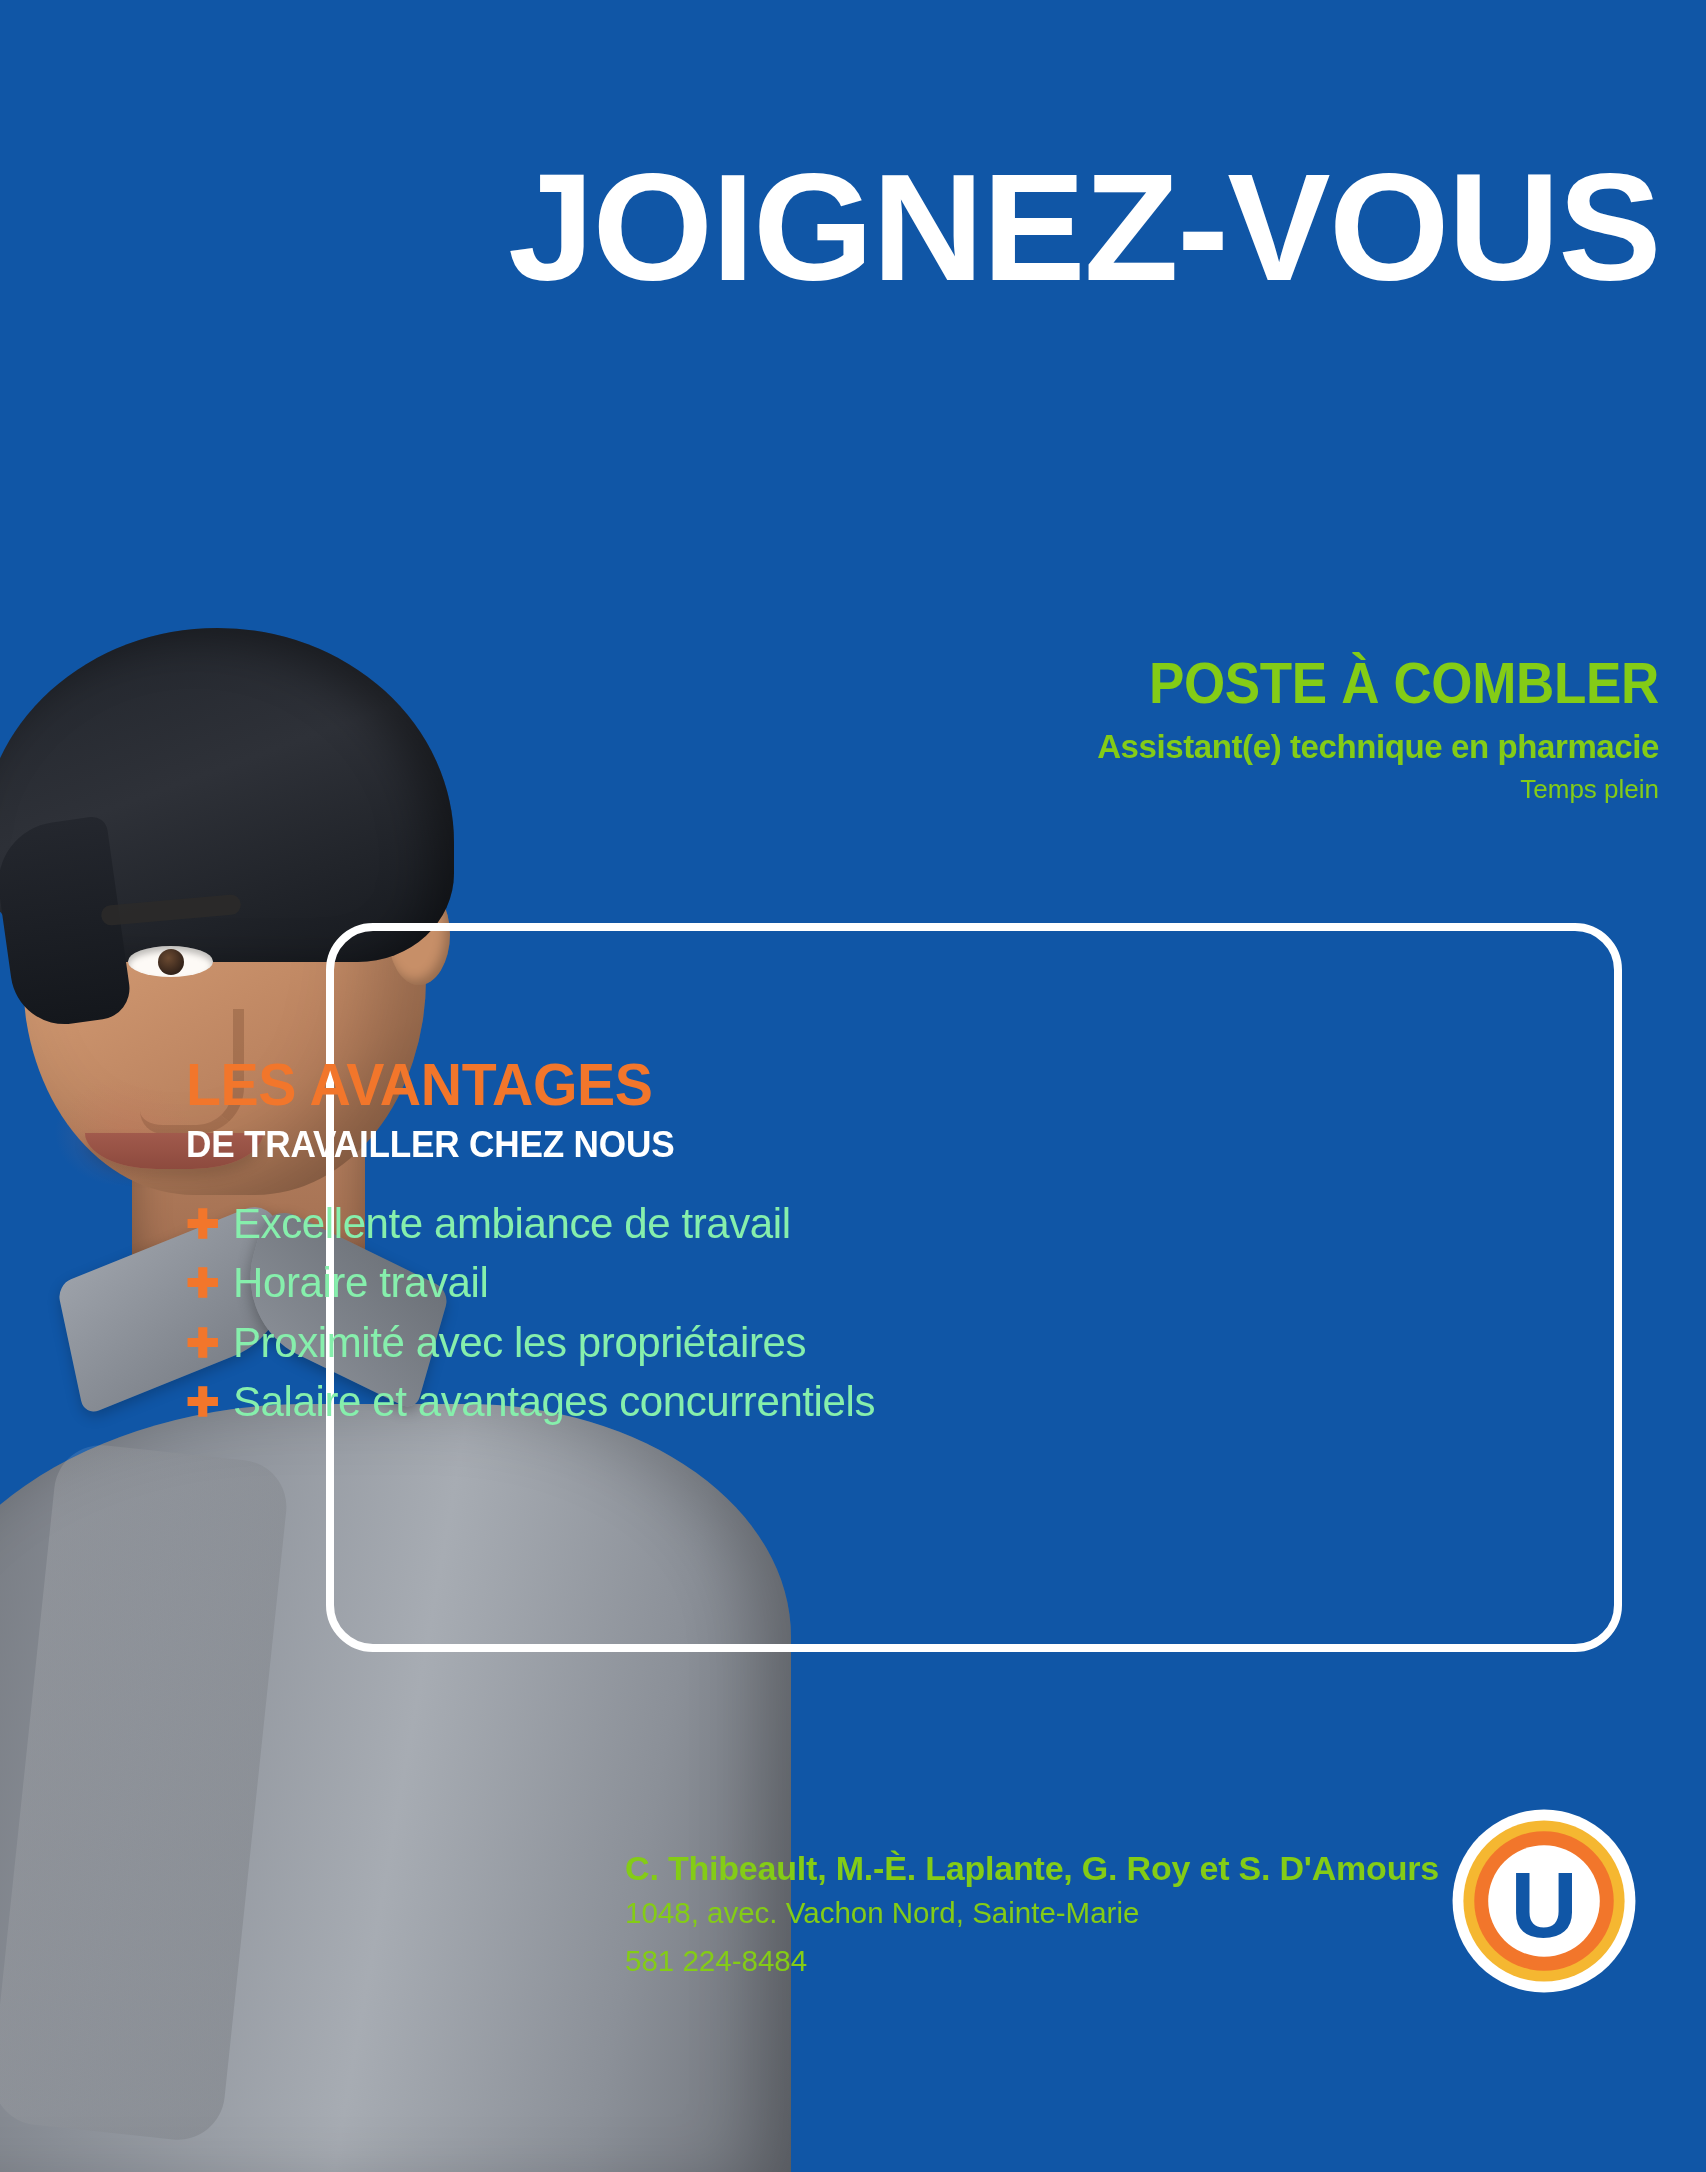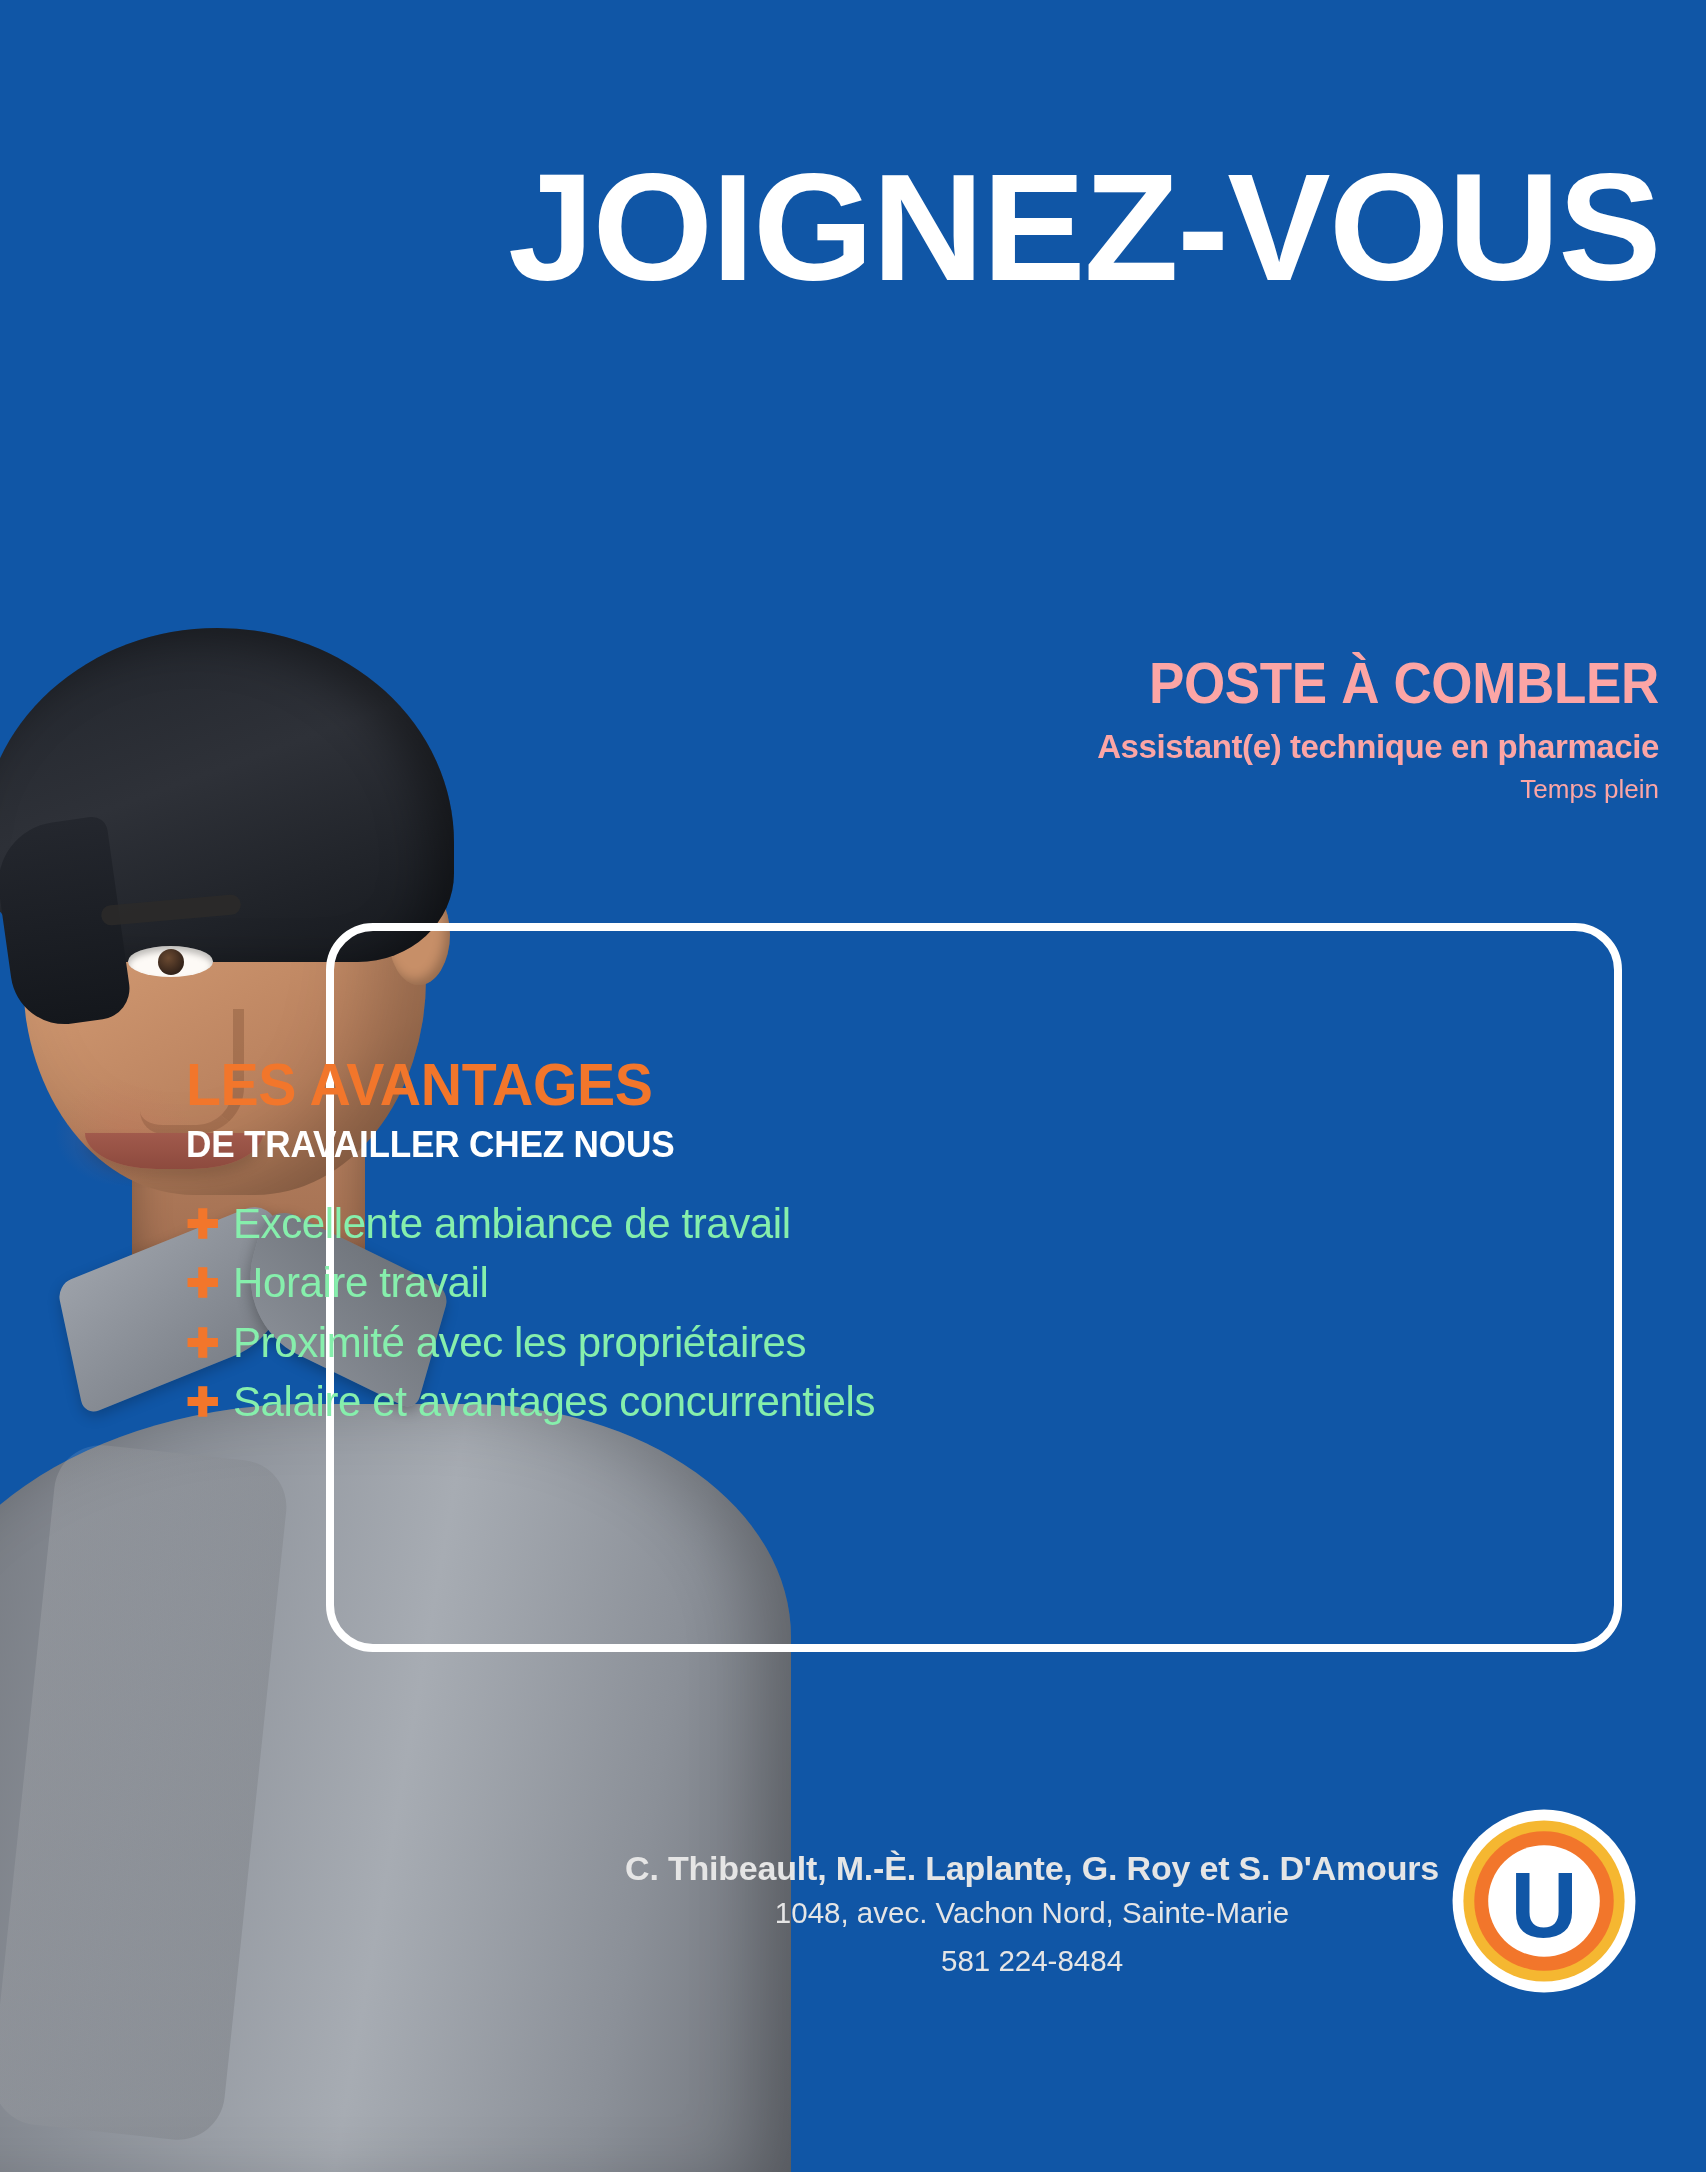--- a/index.html
+++ b/index.html
@@ -212,21 +212,21 @@
     white-space: nowrap;
     margin-top: 6.2px;
   }
 
   .subhead {
     position: absolute;
     right: 48px;
     top: 650px;
     text-align: right;
     z-index: 12;
-    color: #fca5a5;
+    color: #84cc16;
   }
   .subhead .poste {
     font-size: 57px;
     font-weight: 700;
     letter-spacing: -0.4px;
     transform: scaleX(0.93);
     transform-origin: right center;
   }
   .subhead .role {
     font-size: 33px;
@@ -298,22 +298,22 @@
     font-weight: 400;
     letter-spacing: -0.4px;
     line-height: 1.12;
   }
 
   
   .footer {
     position: absolute;
     right: 268px;
     bottom: 194px;
-    text-align: center;
-    color: #e5e5e5;
+    text-align: left;
+    color: #84cc16;
     z-index: 14;
   }
   .footer .names {
     font-size: 34px;
     font-weight: 700;
     letter-spacing: -0.2px;
   }
   .footer .addr {
     font-size: 29.5px;
     font-weight: 400;

